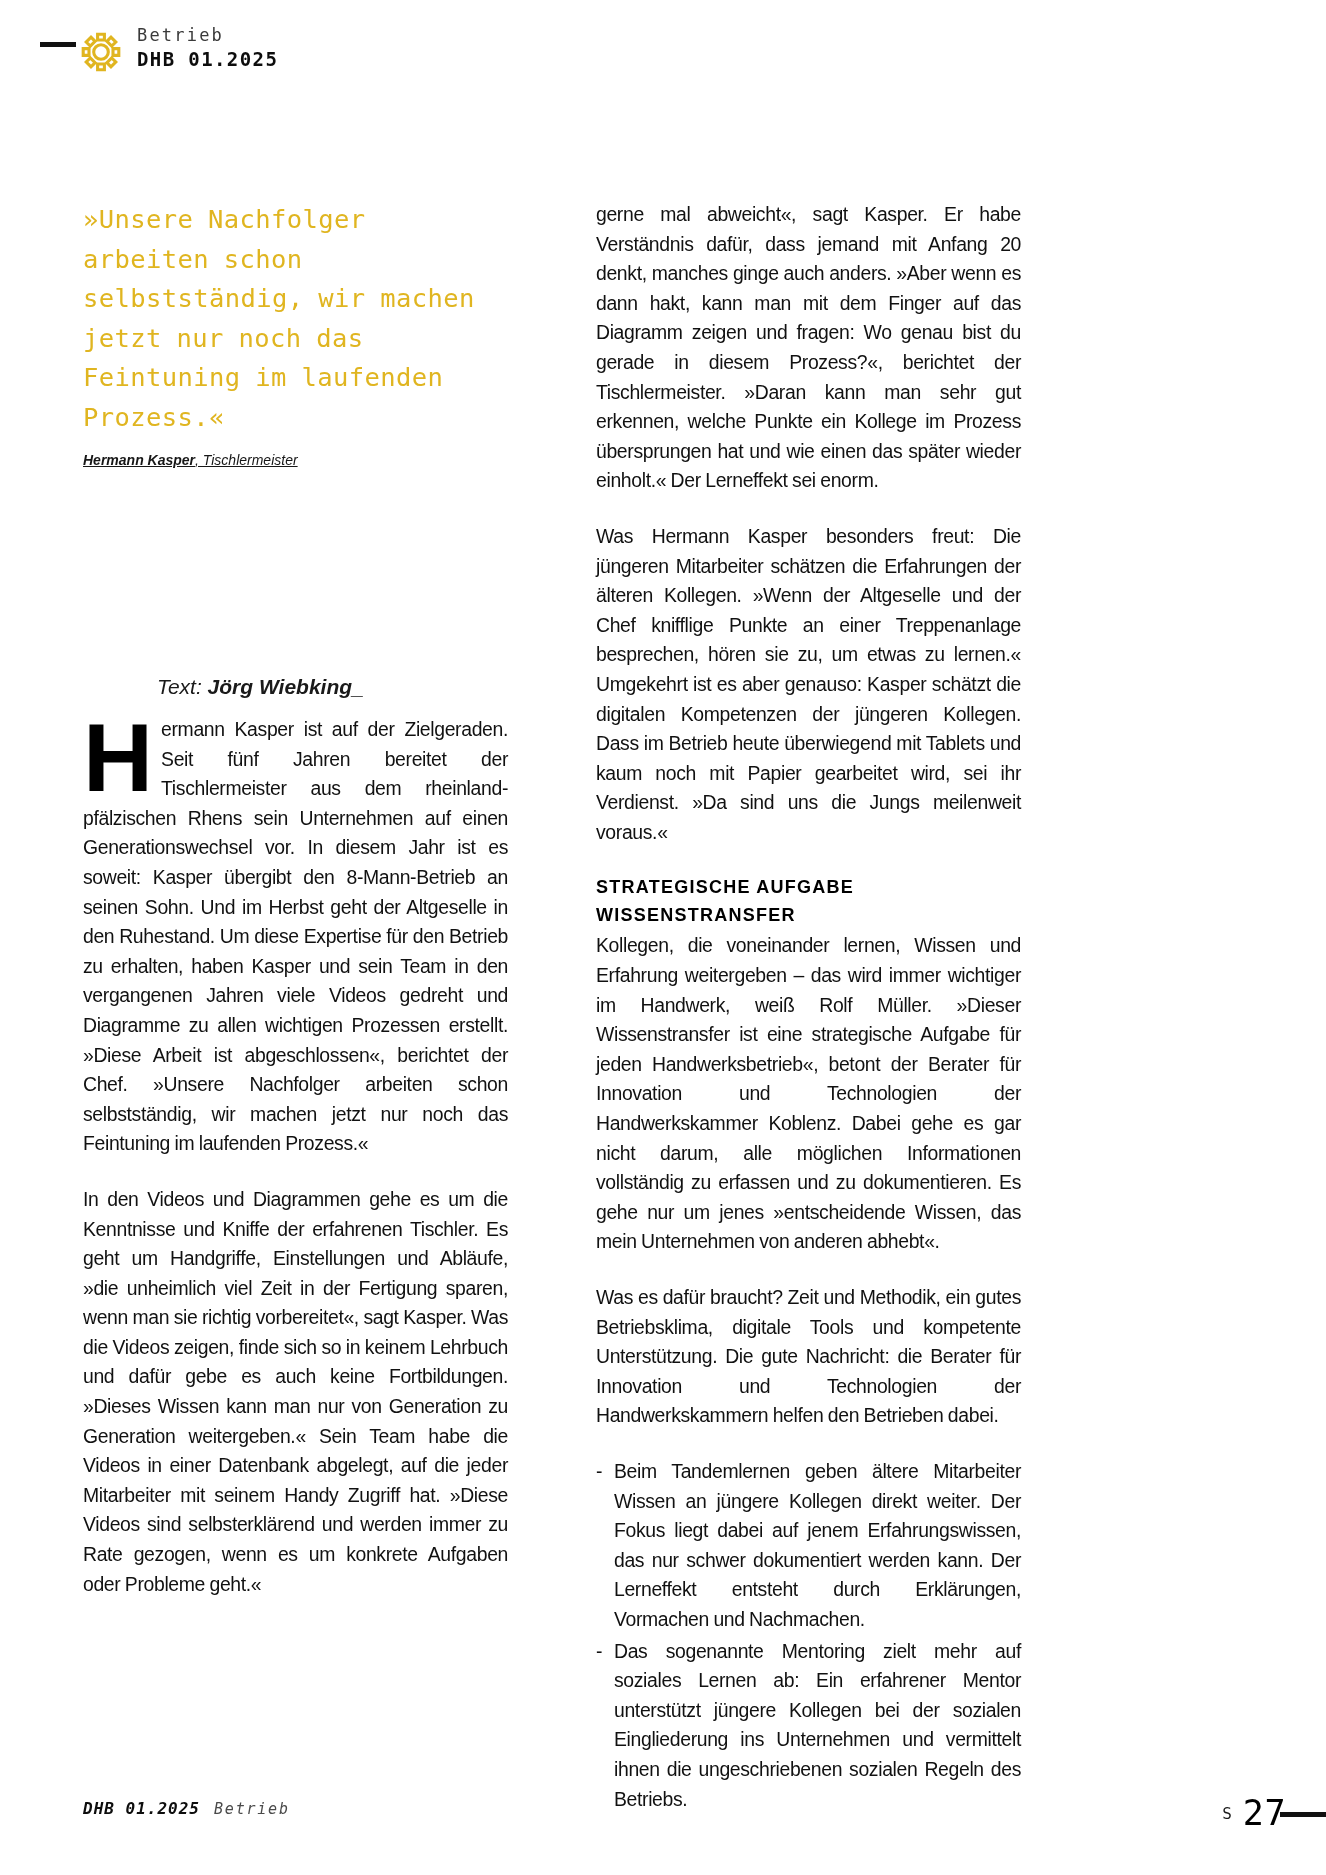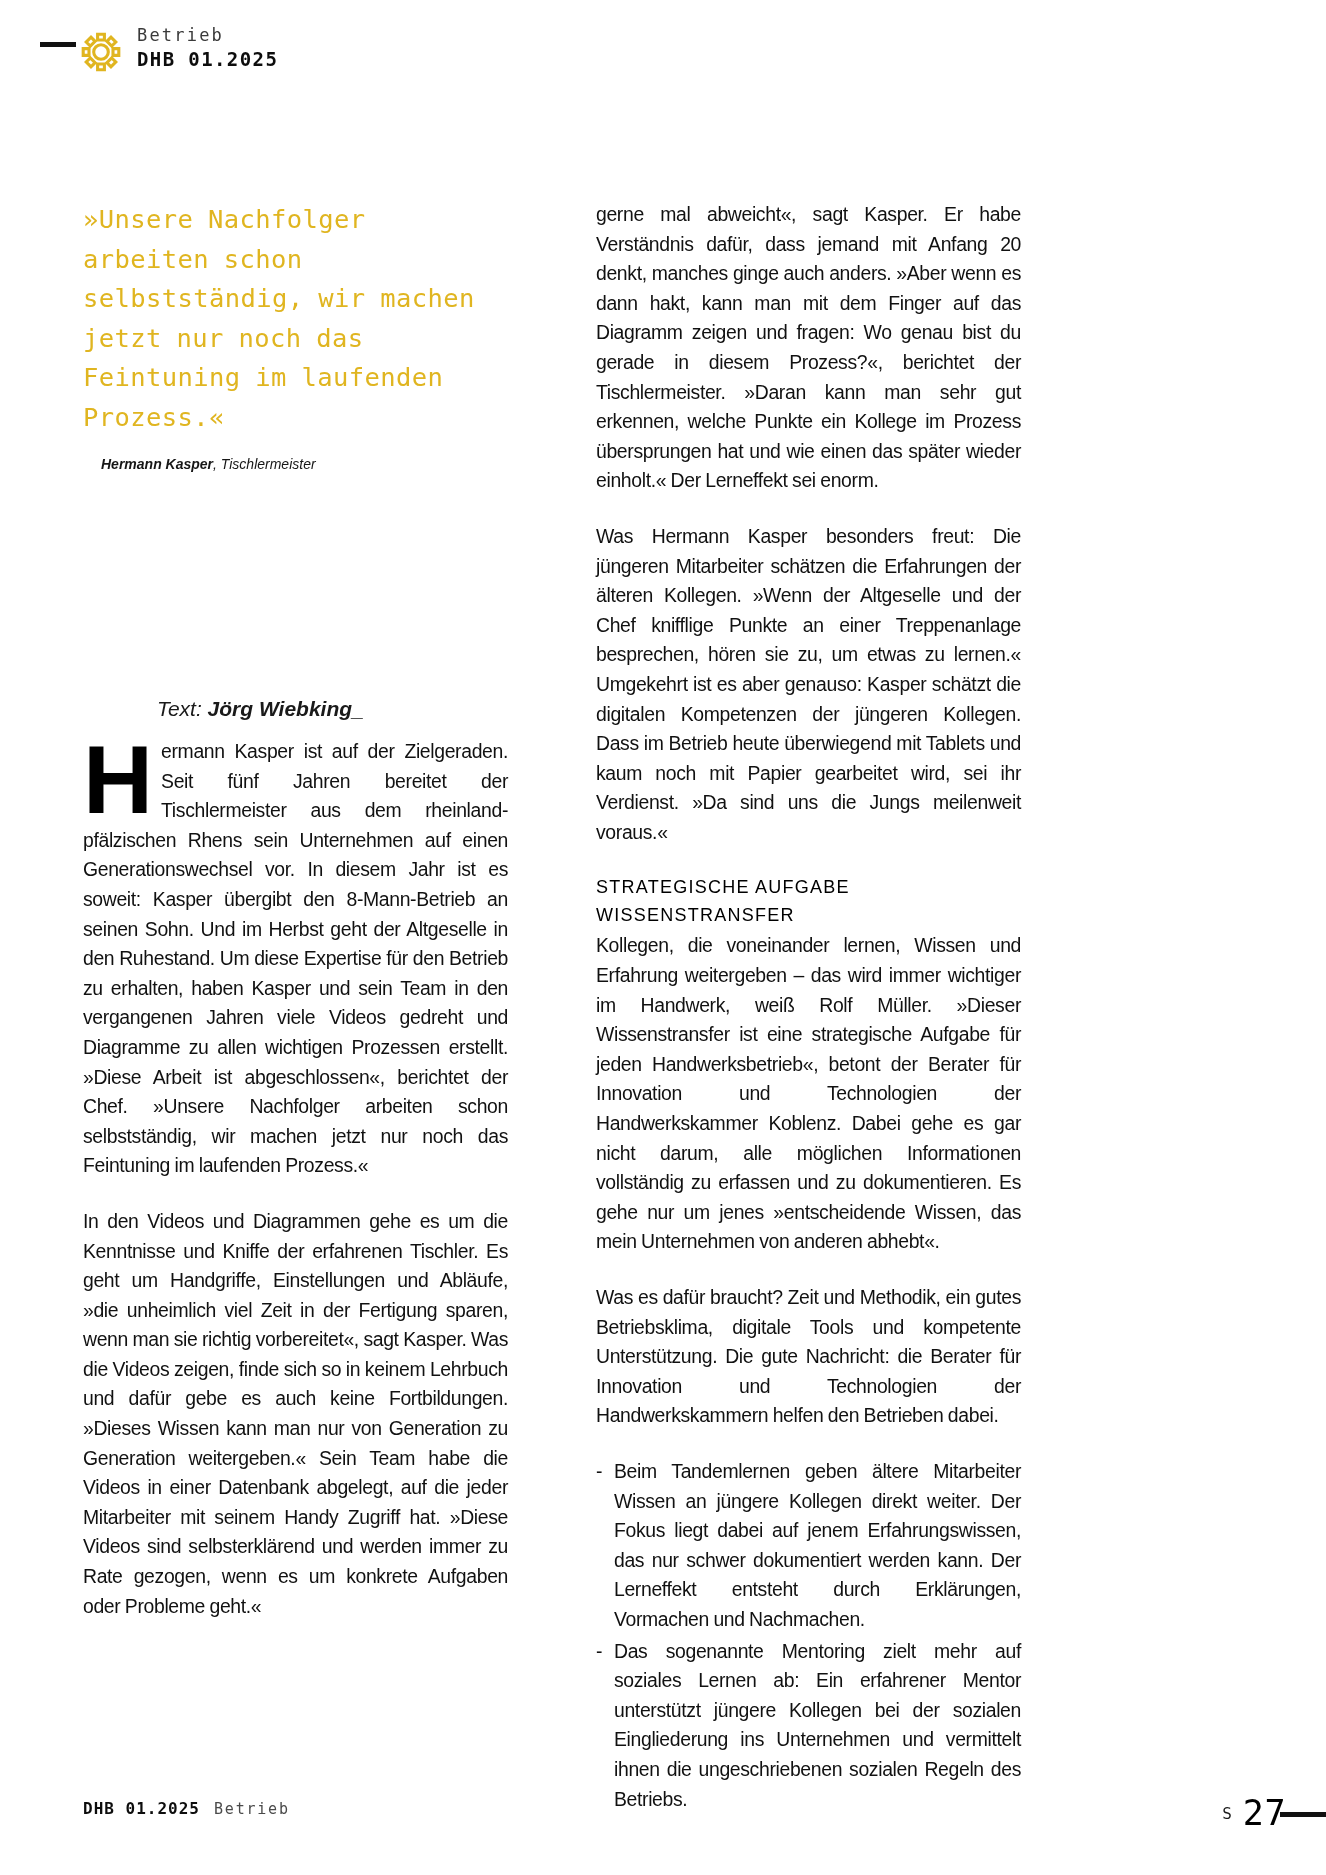--- a/index.html
+++ b/index.html
@@ -96,21 +96,22 @@
     letter-spacing: 0.4px;
     font-weight: 400;
     margin: 0 7px 14px 0;
     word-spacing: -1px;
   }
   .quote-attrib {
     font-size: 14px;
     line-height: 18px;
     font-style: italic;
     color: #171717;
-    margin: 18px;
+    margin: 0;
+    text-decoration: underline;
   }
   .quote-attrib .name {
     font-weight: bold;
     font-style: italic;
   }
 
   
   .byline {
     margin: 0;
     padding-left: 74px;
@@ -146,21 +147,21 @@
     font-size: 97px;
     line-height: 78px;
     margin: 4px 10px 0 0;
     color: #000000;
     letter-spacing: -2px;
   }
 
   
   .section-head {
     font-family: "Liberation Sans", sans-serif;
-    font-weight: normal;
+    font-weight: bold;
     font-size: 18px;
     letter-spacing: 1.25px;
     line-height: 28px;
     text-transform: uppercase;
     color: #000;
     margin: 0 0 2px 0;
   }
 
   
   .method-list {
@@ -191,20 +192,21 @@
     left: 83px;
     right: 40px;
     bottom: 46px;
     height: 30px;
   }
   .footer-left {
     position: absolute;
     left: 0;
     top: 0;
     white-space: nowrap;
+    font-style: italic;
   }
   .footer-issue {
     font-family: "DejaVu Sans Mono", monospace;
     font-size: 16px;
     font-weight: bold;
     letter-spacing: 1px;
     color: #0d0d0d;
   }
   .footer-kicker {
     font-family: "DejaVu Sans Mono", monospace;

